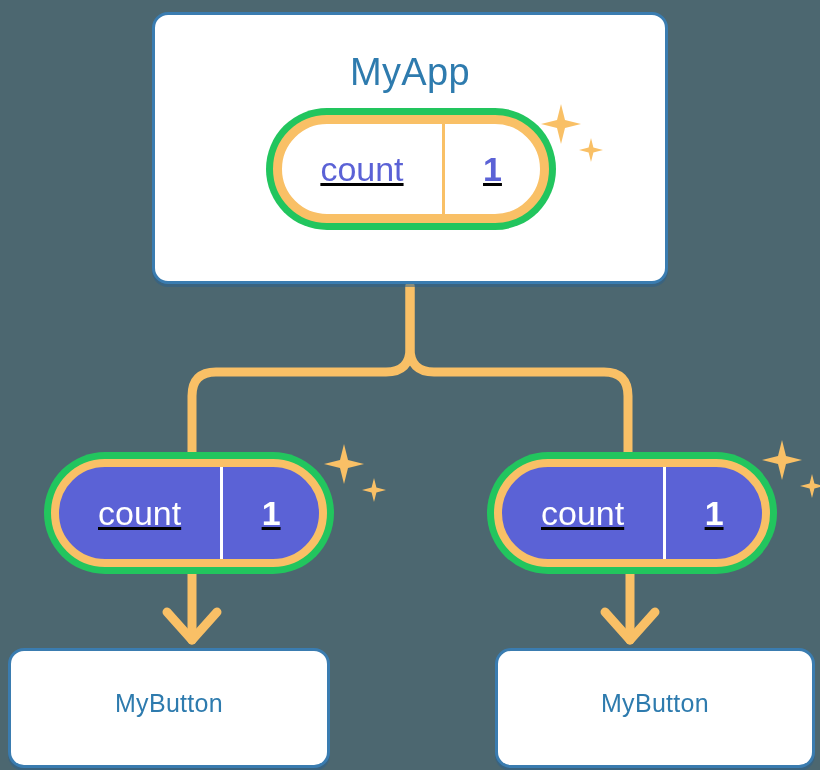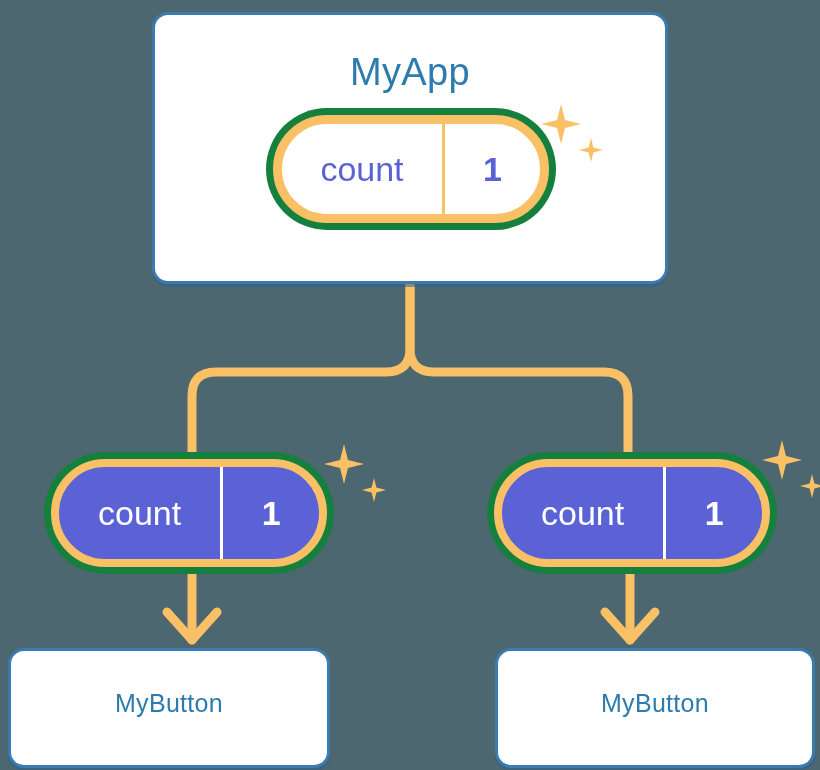--- a/index.html
+++ b/index.html
@@ -62,23 +62,24 @@
   .btn-card .card-title {
     top: 38px;
     font-size: 25px;
   }
 
   
   .pill {
     position: absolute;
     box-sizing: border-box;
     border-radius: 999px;
-    background: #15803d;           
+    background: #22c55e;           
     padding: 7px;
     display: flex;
+    text-decoration: underline;
   }
   .pill-ring {
     flex: 1 1 auto;
     box-sizing: border-box;
     border-radius: 999px;
     border: 9px solid #f9c066;     
     background: #ffffff;
     display: flex;
     align-items: stretch;
     overflow: hidden;

